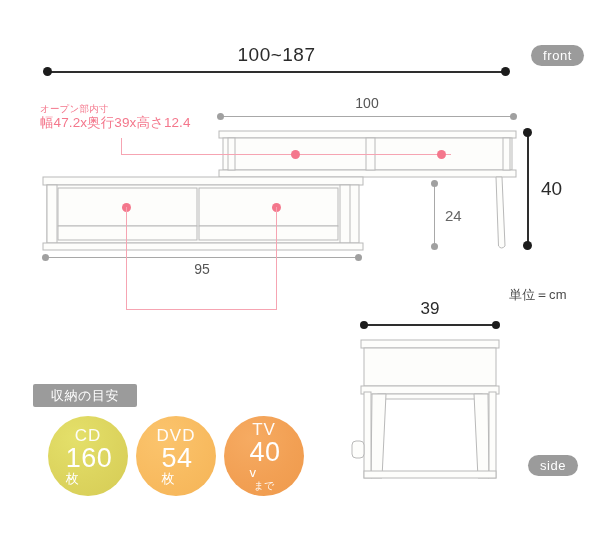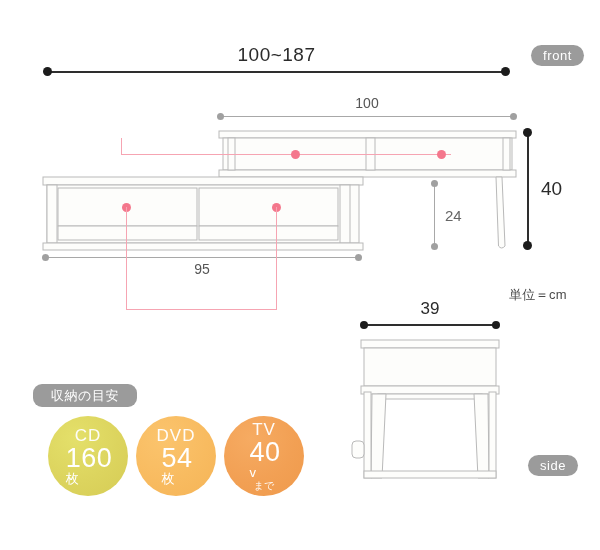--- a/index.html
+++ b/index.html
@@ -20,21 +20,21 @@
   .hdr-rule{flex:1 1 auto;height:1px;background:#8d8d8d;margin-left:10px;}
 
   
   .pill{
     position:absolute;border-radius:11px;background:#9b9b9b;color:#ffffff;
     font-size:13px;letter-spacing:.6px;
     display:flex;align-items:center;justify-content:center;
   }
   #pill-front{left:531px;top:45px;width:53px;height:21px;}
   #pill-side{left:528px;top:455px;width:50px;height:21px;}
-  #pill-storage{left:33px;top:384px;width:104px;height:23px;border-radius:9px;font-size:13px;}
+  #pill-storage{left:33px;top:384px;width:104px;height:23px;border-radius:2px;font-size:13px;}
 
   
   .dim{position:absolute;}
   .dim .bar{position:absolute;left:0;top:0;height:1.6px;width:100%;}
   .dim .cap{position:absolute;border-radius:50%;}
   .dim .lbl{position:absolute;white-space:nowrap;}
 
   
   #dim-total{left:44px;top:71px;width:465px;}
   #dim-total .bar{background:#2e2e2e;height:1.7px;}
@@ -212,20 +212,24 @@
     <span class="lbl">24</span>
   </div>
 
   <div class="dim" id="dim-39">
     <span class="lbl">39</span>
     <span class="bar"></span>
     <span class="cap l"></span>
     <span class="cap r"></span>
   </div>
 
+  <div class="pink-note" id="note-open">
+    <span class="sm">オープン部内寸</span>
+    <span class="bg">幅47.2x奥行39x高さ12.4</span>
+  </div>
 
   <span class="pinkline" style="left:121px;top:138px;width:1.4px;height:17px;"></span>
   <span class="pinkline" style="left:121px;top:154px;width:330px;height:1.4px;"></span>
   <span class="pinkdot" style="left:291px;top:150px;"></span>
   <span class="pinkdot" style="left:437px;top:150px;"></span>
 
   <span class="pinkdot" style="left:122px;top:203px;"></span>
   <span class="pinkdot" style="left:272px;top:203px;"></span>
   <span class="pinkline" style="left:126px;top:207px;width:1.4px;height:103px;"></span>
   <span class="pinkline" style="left:276px;top:207px;width:1.4px;height:103px;"></span>

